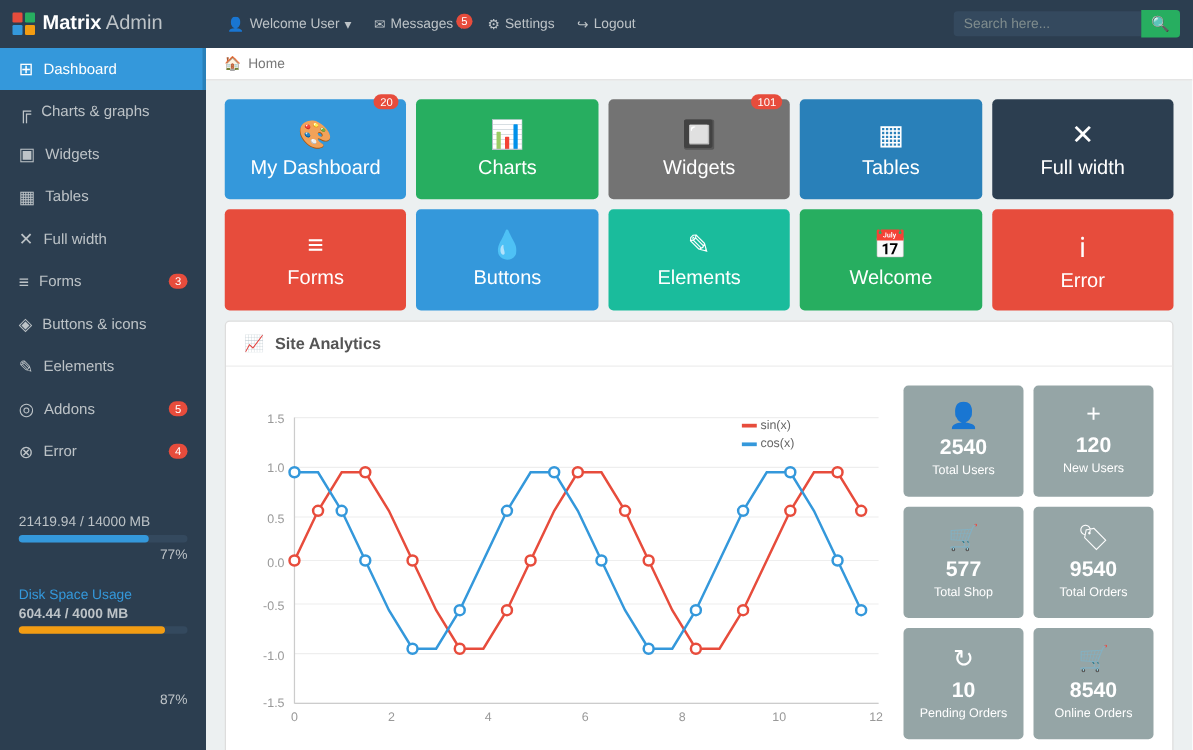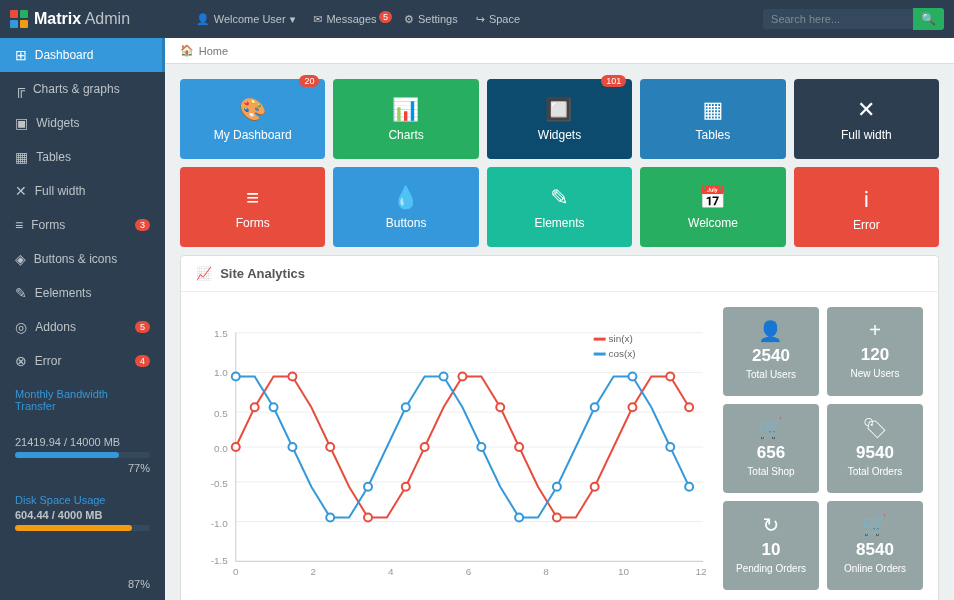--- a/index.html
+++ b/index.html
@@ -13,21 +13,21 @@
       align-items: center;
       justify-content: space-between;
       padding: 0 10px;
       position: fixed;
       top: 0; left: 0; right: 0;
       z-index: 100;
     }
     .top-navbar-left {
       display: flex;
       align-items: center;
-      gap: 18px;
+      gap: 4px;
     }
     .logo-box {
       display: flex;
       align-items: center;
       gap: 6px;
       color: white;
       font-size: 16px;
       font-weight: bold;
       width: 160px;
     }
@@ -198,21 +198,21 @@
       flex-direction: column;
       align-items: center;
       gap: 5px;
       color: white;
       cursor: pointer;
       position: relative;
       min-height: 80px;
       justify-content: center;
     }
     .tile-icon { font-size: 22px; }
-    .tile-label { font-size: 12px; font-weight: 500; }
+    .tile-label { font-size: 16px; font-weight: 500; }
     .tile-badge {
       position: absolute;
       top: -4px;
       right: 6px;
       background: #e74c3c;
       color: white;
       border-radius: 8px;
       font-size: 9px;
       padding: 1px 5px;
     }
@@ -304,21 +304,21 @@
         <span>Messages</span>
         <span class="nav-badge">5</span>
         <span>▾</span>
       </div>
       <div class="nav-link">
         <span>⚙</span>
         <span>Settings</span>
       </div>
       <div class="nav-link">
         <span>↪</span>
-        <span>Space</span>
+        <span>Logout</span>
       </div>
     </div>
   </div>
   <div class="search-box">
     <input type="text" placeholder="Search here..." style="">
     <button class="search-btn">🔍</button>
   </div>
 </div>
 
 <div class="layout">
@@ -370,21 +370,20 @@
     <span>Addons</span>
     <span class="sidebar-badge">5</span>
   </div>
         <div class="sidebar-item">
     <span style="font-size:14px;">⊗</span>
     <span>Error</span>
     <span class="sidebar-badge">4</span>
   </div>
       </div>
     <div class="sidebar-footer">
-      <div class="label">Monthly Bandwidth Transfer</div>
       <div style="color:#bdc3c7;margin-top:24px;">21419.94 / 14000 MB</div>
       <div class="progress-bar-bg">
         <div class="progress-bar-fill" style="width:77%"></div>
       </div>
       <div style="text-align:right;color:#bdc3c7;">77%</div>
     </div>
     <div class="sidebar-footer">
       <div class="label">Disk Space Usage</div>
       <div style="color:#bdc3c7;font-weight:bold;">604.44 / 4000 MB</div>
       <div class="progress-bar-bg">
@@ -405,21 +404,21 @@
           <div class="tile" style="background: rgb(52, 152, 219);">
       <span class="tile-badge">20</span>
       <span class="tile-icon">🎨</span>
       <span class="tile-label">My Dashboard</span>
     </div>
           <div class="tile" style="background: rgb(39, 174, 96);">
 
       <span class="tile-icon">📊</span>
       <span class="tile-label">Charts</span>
     </div>
-          <div class="tile" style="background: #0c4a6e;">
+          <div class="tile" style="background: #737373;">
       <span class="tile-badge">101</span>
       <span class="tile-icon">🔲</span>
       <span class="tile-label">Widgets</span>
     </div>
           <div class="tile" style="background: rgb(41, 128, 185);">
 
       <span class="tile-icon">▦</span>
       <span class="tile-label">Tables</span>
     </div>
           <div class="tile" style="background: rgb(44, 62, 80);">
@@ -542,21 +541,21 @@
     <span class="stat-number">2540</span>
     <span class="stat-label">Total Users</span>
   </div>
                 <div class="stat-card">
     <span class="stat-icon">+</span>
     <span class="stat-number">120</span>
     <span class="stat-label">New Users</span>
   </div>
                 <div class="stat-card">
     <span class="stat-icon">🛒</span>
-    <span class="stat-number">656</span>
+    <span class="stat-number">577</span>
     <span class="stat-label">Total Shop</span>
   </div>
                 <div class="stat-card">
     <span class="stat-icon">🏷</span>
     <span class="stat-number">9540</span>
     <span class="stat-label">Total Orders</span>
   </div>
                 <div class="stat-card">
     <span class="stat-icon">↻</span>
     <span class="stat-number">10</span>

